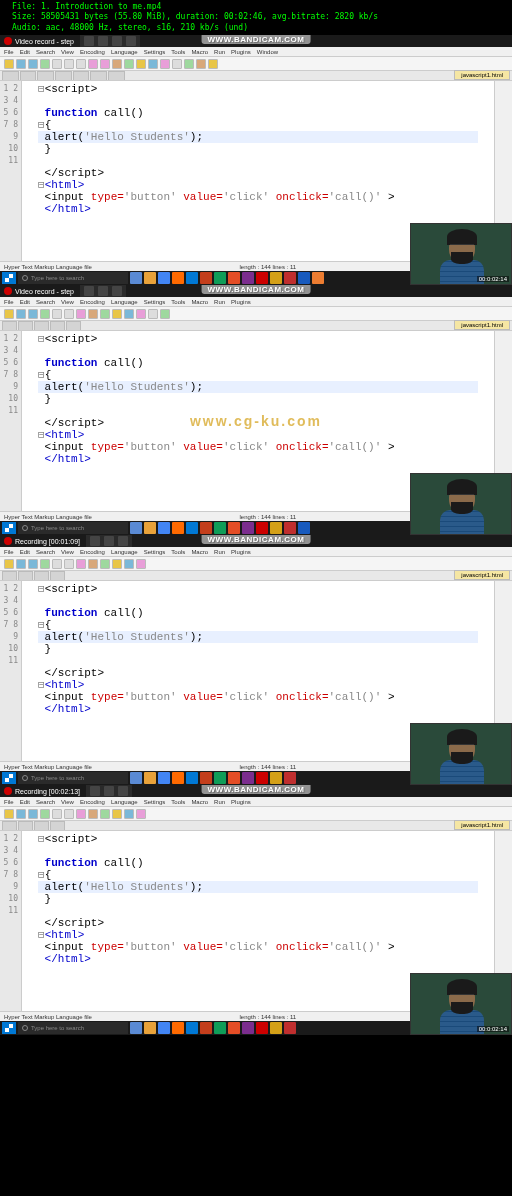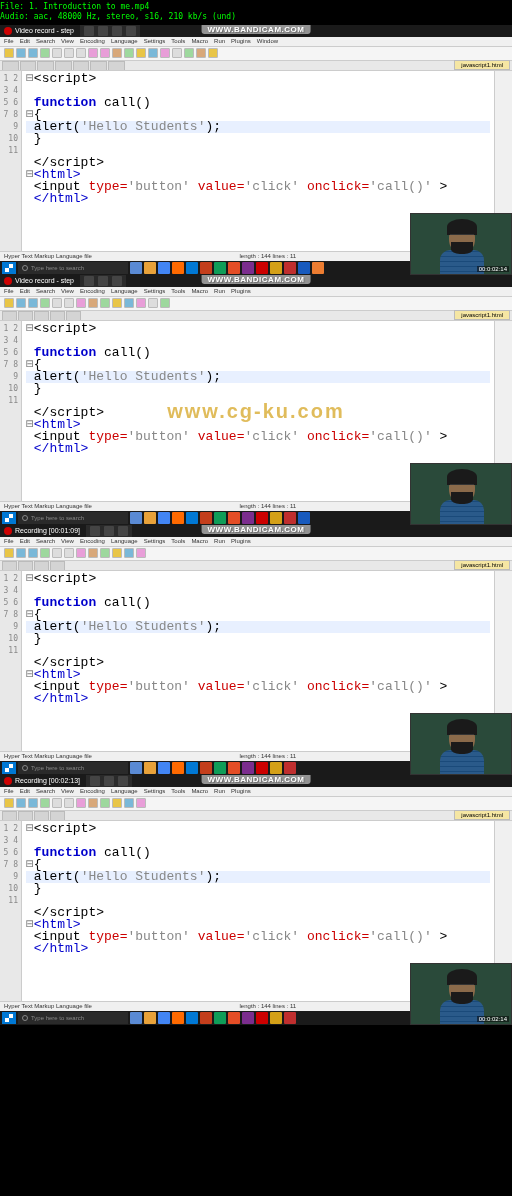--- a/index.html
+++ b/index.html
@@ -1,43 +1,43 @@
 <!DOCTYPE html>
 <html><head>
 <meta charset="utf-8">
 <style>
 *{margin:0;padding:0;box-sizing:border-box}
 body{font-family:Arial,sans-serif;font-size:8px;background:#000;width:512px}
-.file-info{background:#000;color:#0f0;padding:2px 0;font-family:monospace;font-size:8px;line-height:1.3}
+.file-info{background:#000;color:#0f0;padding:2px 12px;font-family:monospace;font-size:8px;line-height:1.3}
 .file-info .line1{color:#0f0}
 .file-info .line3{color:#0ff}
 .editor-block{position:relative;background:#fff;margin-bottom:0}
 .titlebar-dark{background:#1a1a1a;color:#fff;height:12px;display:flex;align-items:center;font-size:7px;padding:0 4px}
 .rec-icon{width:8px;height:8px;background:#c00;border-radius:50%;display:inline-block;margin-right:3px}
 .menubar{background:#f0f0f0;height:10px;display:flex;gap:6px;padding:0 4px;font-size:6px;color:#333;align-items:center;border-bottom:1px solid #ccc}
 .toolbar{background:#f5f5f5;height:14px;display:flex;gap:2px;padding:1px 4px;align-items:center;border-bottom:1px solid #ccc}
 .tool-icon{width:10px;height:10px;background:#ddd;border:1px solid #bbb;border-radius:1px}
 .tool-icon.c1{background:#e8c547}
 .tool-icon.c2{background:#7ab8d8}
 .tool-icon.c3{background:#9ed89e}
 .tool-icon.c4{background:#e89ed8}
 .tool-icon.c5{background:#d8a87a}
 .tabbar{background:#e8e8e8;height:10px;display:flex;gap:1px;padding:0 2px;font-size:6px;align-items:flex-end;border-bottom:1px solid #ccc}
 .tab{background:#d4d4d4;padding:1px 4px;border:1px solid #bbb;border-bottom:none;color:#555}
 .tab-right{margin-left:auto;background:#f5e6a3;padding:1px 6px;border:1px solid #bbb}
 .code-area{display:flex;background:#fff;min-height:180px;position:relative}
 .gutter{background:#e8e8e8;width:22px;padding:2px 3px;text-align:right;font-family:monospace;font-size:8px;color:#888;line-height:12px;border-right:1px solid #ccc}
-.code{flex:1;padding:2px 4px;font-family:'Courier New',monospace;font-size:13px;line-height:12px;white-space:pre}
+.code{flex:1;padding:2px 16px;font-family:'Courier New',monospace;font-size:11px;line-height:12px;white-space:pre}
 .code .fold{color:#888}
 .code .k{color:#0000cc;font-weight:bold}
 .code .attr{color:#cc0000}
 .code .str{color:#888}
 .code .tag{color:#0000cc}
 .code .hl{background:#e8f0ff;display:inline-block;width:100%}
-.watermark{position:absolute;top:50%;left:50%;transform:translate(-50%,-50%);font-size:20px;color:#aaa;font-weight:bold;opacity:0.5;letter-spacing:2px}
+.watermark{position:absolute;top:50%;left:50%;transform:translate(-50%,-50%);font-size:14px;color:#aaa;font-weight:bold;opacity:0.5;letter-spacing:2px}
 .watermark.yellow{color:#d4a017;opacity:0.7}
 .webcam{position:absolute;right:0;bottom:0;width:102px;height:62px;background:#2a4a3a;border:1px solid #333;overflow:hidden}
 .webcam-person{position:absolute;top:8px;left:30px;width:42px;height:54px}
 .webcam-head{width:26px;height:30px;background:#8a6a4a;border-radius:50% 50% 40% 40%;position:absolute;top:0;left:8px}
 .webcam-hair{width:30px;height:16px;background:#1a1a1a;border-radius:50% 50% 0 0;position:absolute;top:-3px;left:6px}
 .webcam-beard{width:22px;height:12px;background:#1a1a1a;border-radius:0 0 40% 40%;position:absolute;top:20px;left:10px}
 .webcam-glasses{width:24px;height:6px;border-top:1px solid #333;position:absolute;top:12px;left:9px}
 .webcam-body{width:44px;height:26px;background:#2a5a8a;position:absolute;top:28px;left:-1px;border-radius:10px 10px 0 0}
 .webcam-plaid{background:repeating-linear-gradient(0deg,#2a5a8a 0 4px,#1a4a7a 4px 5px),repeating-linear-gradient(90deg,transparent 0 4px,rgba(0,0,0,.2) 4px 5px)}
 .timer{position:absolute;bottom:2px;right:2px;color:#fff;font-size:6px;background:rgba(0,0,0,.5);padding:0 2px}
@@ -52,20 +52,21 @@
 .mini-toolbar{background:#2a2a2a;height:12px;display:flex;align-items:center;gap:4px;padding:0 4px}
 .mini-icon{width:10px;height:10px;background:#444;border-radius:1px}
 .bandicam{position:absolute;top:0;left:50%;transform:translateX(-50%);background:rgba(200,200,200,.7);color:#fff;font-size:8px;padding:0 6px;border-radius:0 0 3px 3px;text-shadow:1px 1px 1px rgba(0,0,0,.3);font-weight:bold;letter-spacing:0.5px}
 .right-sidebar{width:18px;background:#f0f0f0;border-left:1px solid #ccc}
 </style>
 </head>
 <body>
 
 <div class="file-info">
 <div class="line1">File: 1. Introduction to me.mp4</div>
+<div class="line1">Size: 58505431 bytes (55.80 MiB), duration: 00:02:46, avg.bitrate: 2820 kb/s</div>
 <div class="line1">Audio: aac, 48000 Hz, stereo, s16, 210 kb/s (und)</div>
 </div>
 
 <div class="editor-block">
 <div class="titlebar-dark">
 <span class="rec-icon"></span>
 <span>Video record - step</span>
 <div class="mini-toolbar" style="margin-left:6px">
 <span class="mini-icon"></span>
 <span class="mini-icon"></span>

